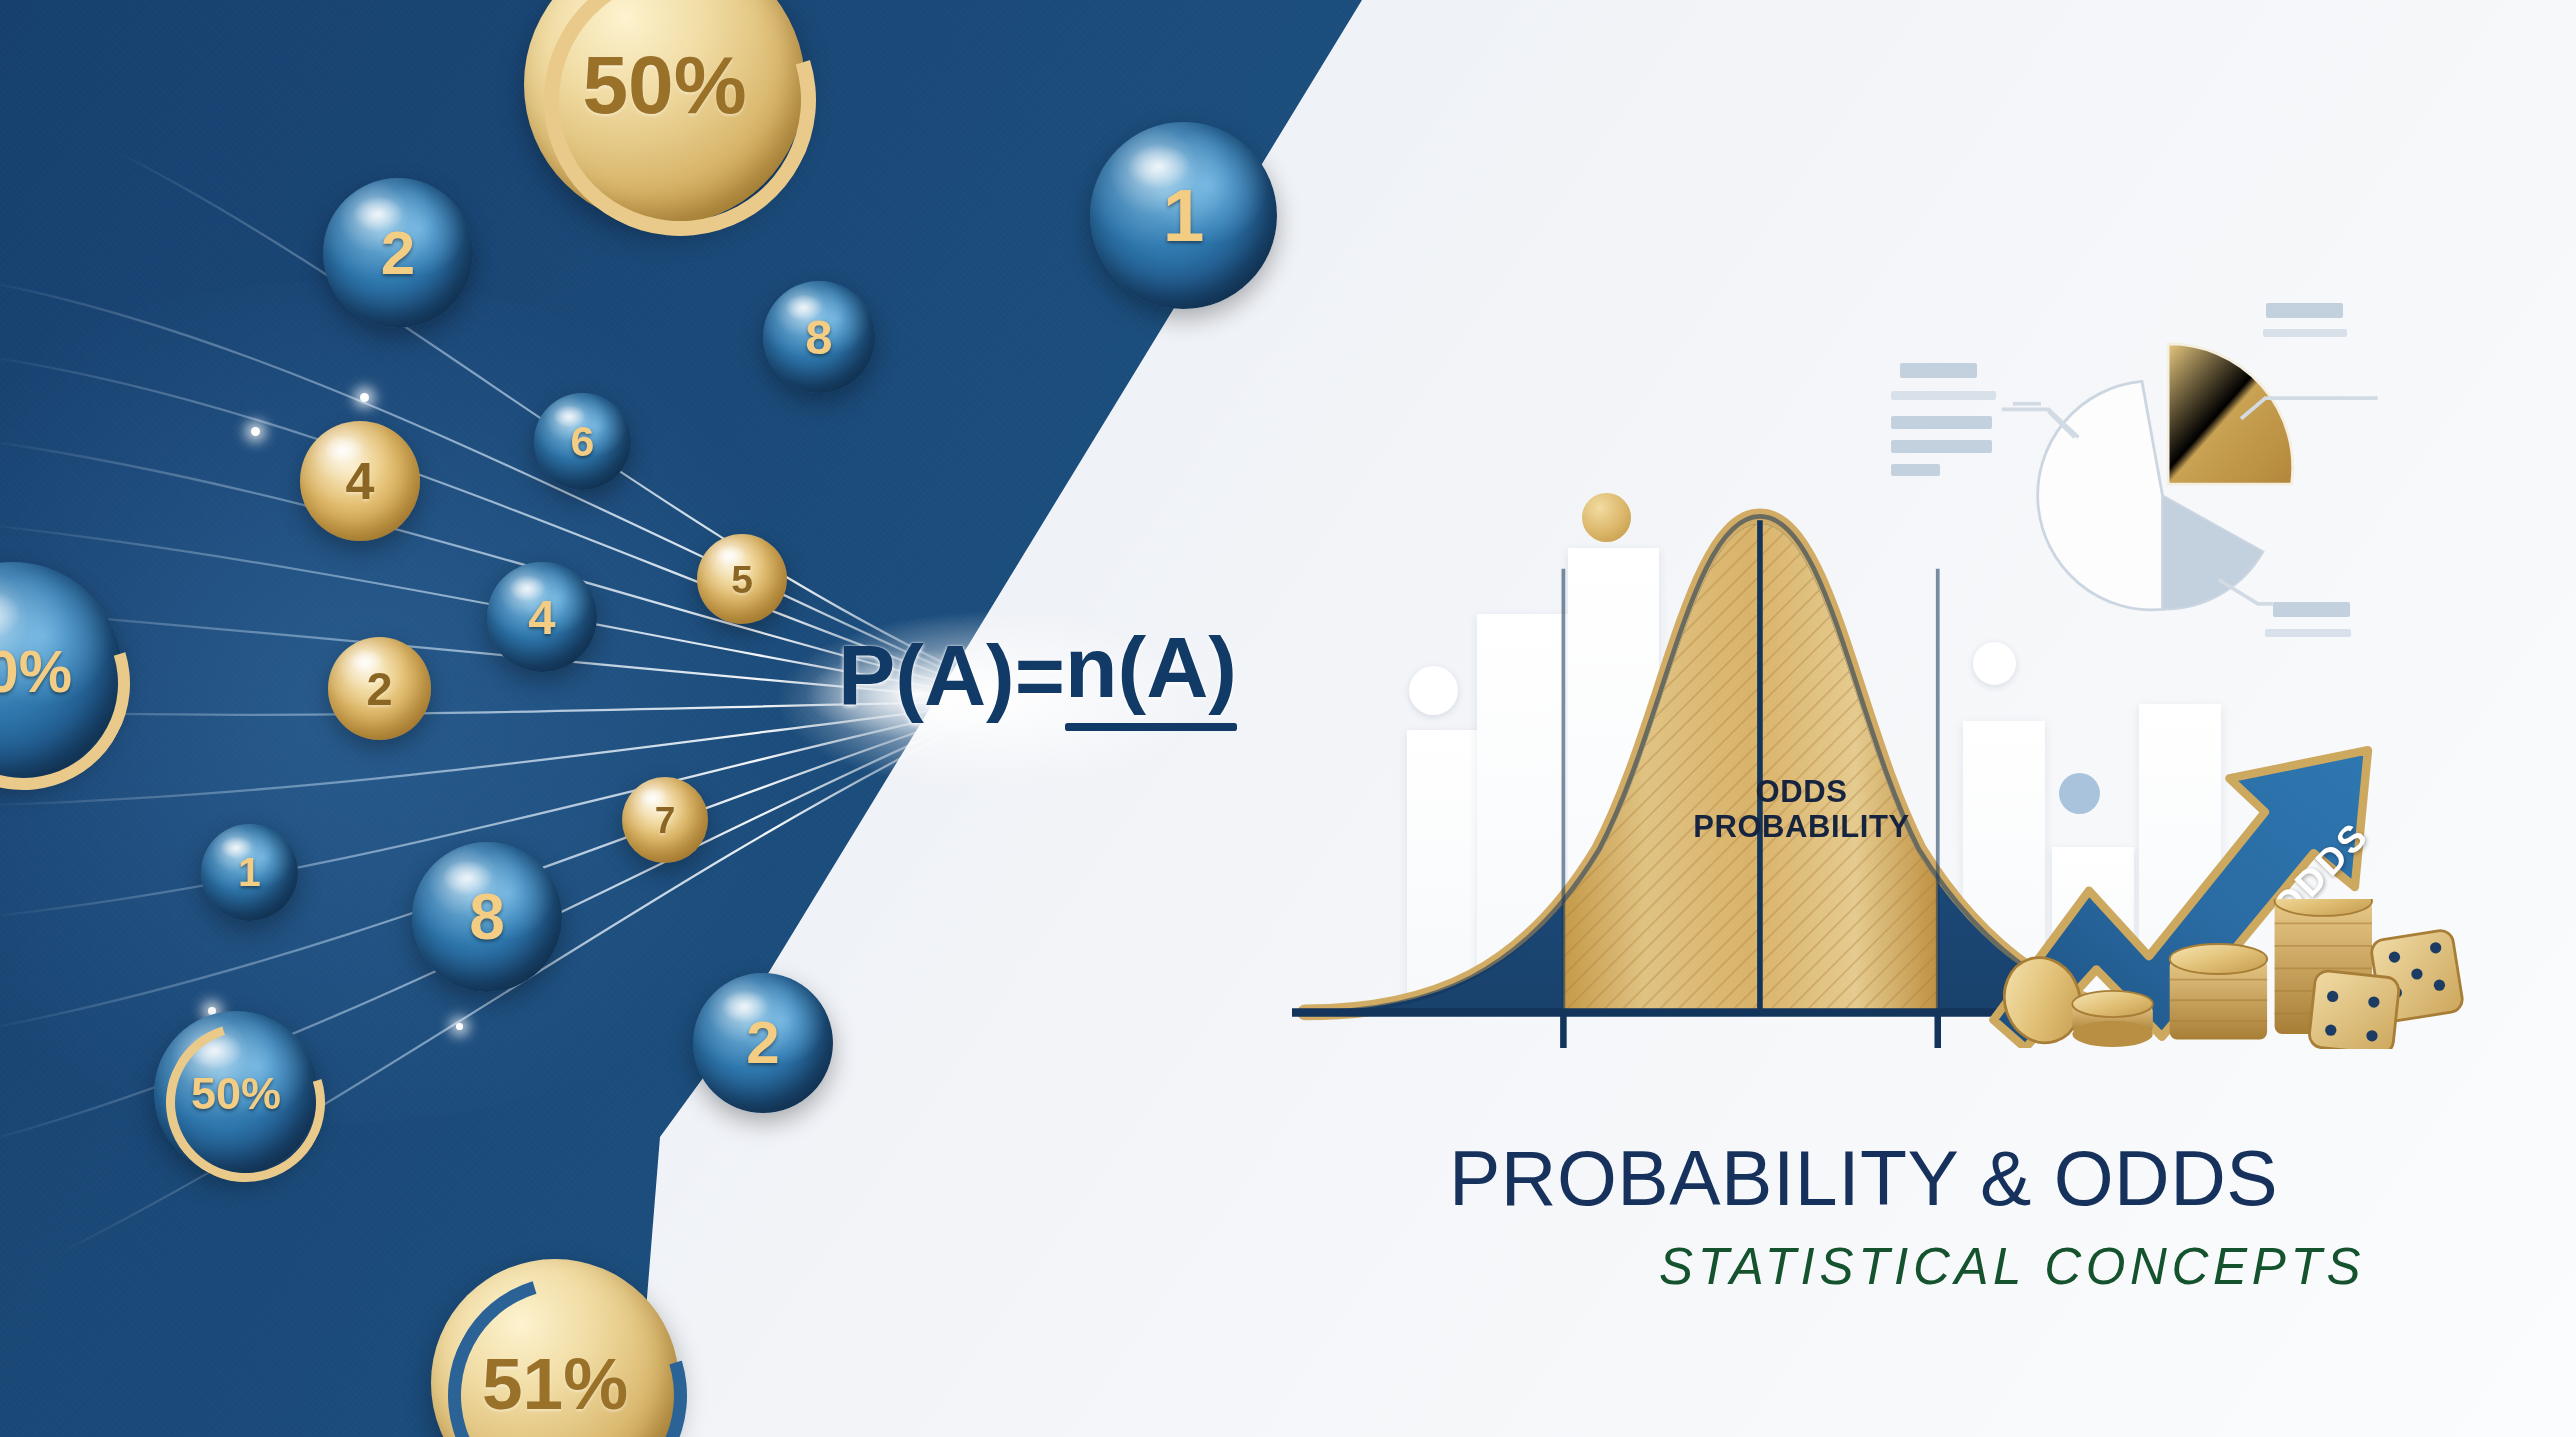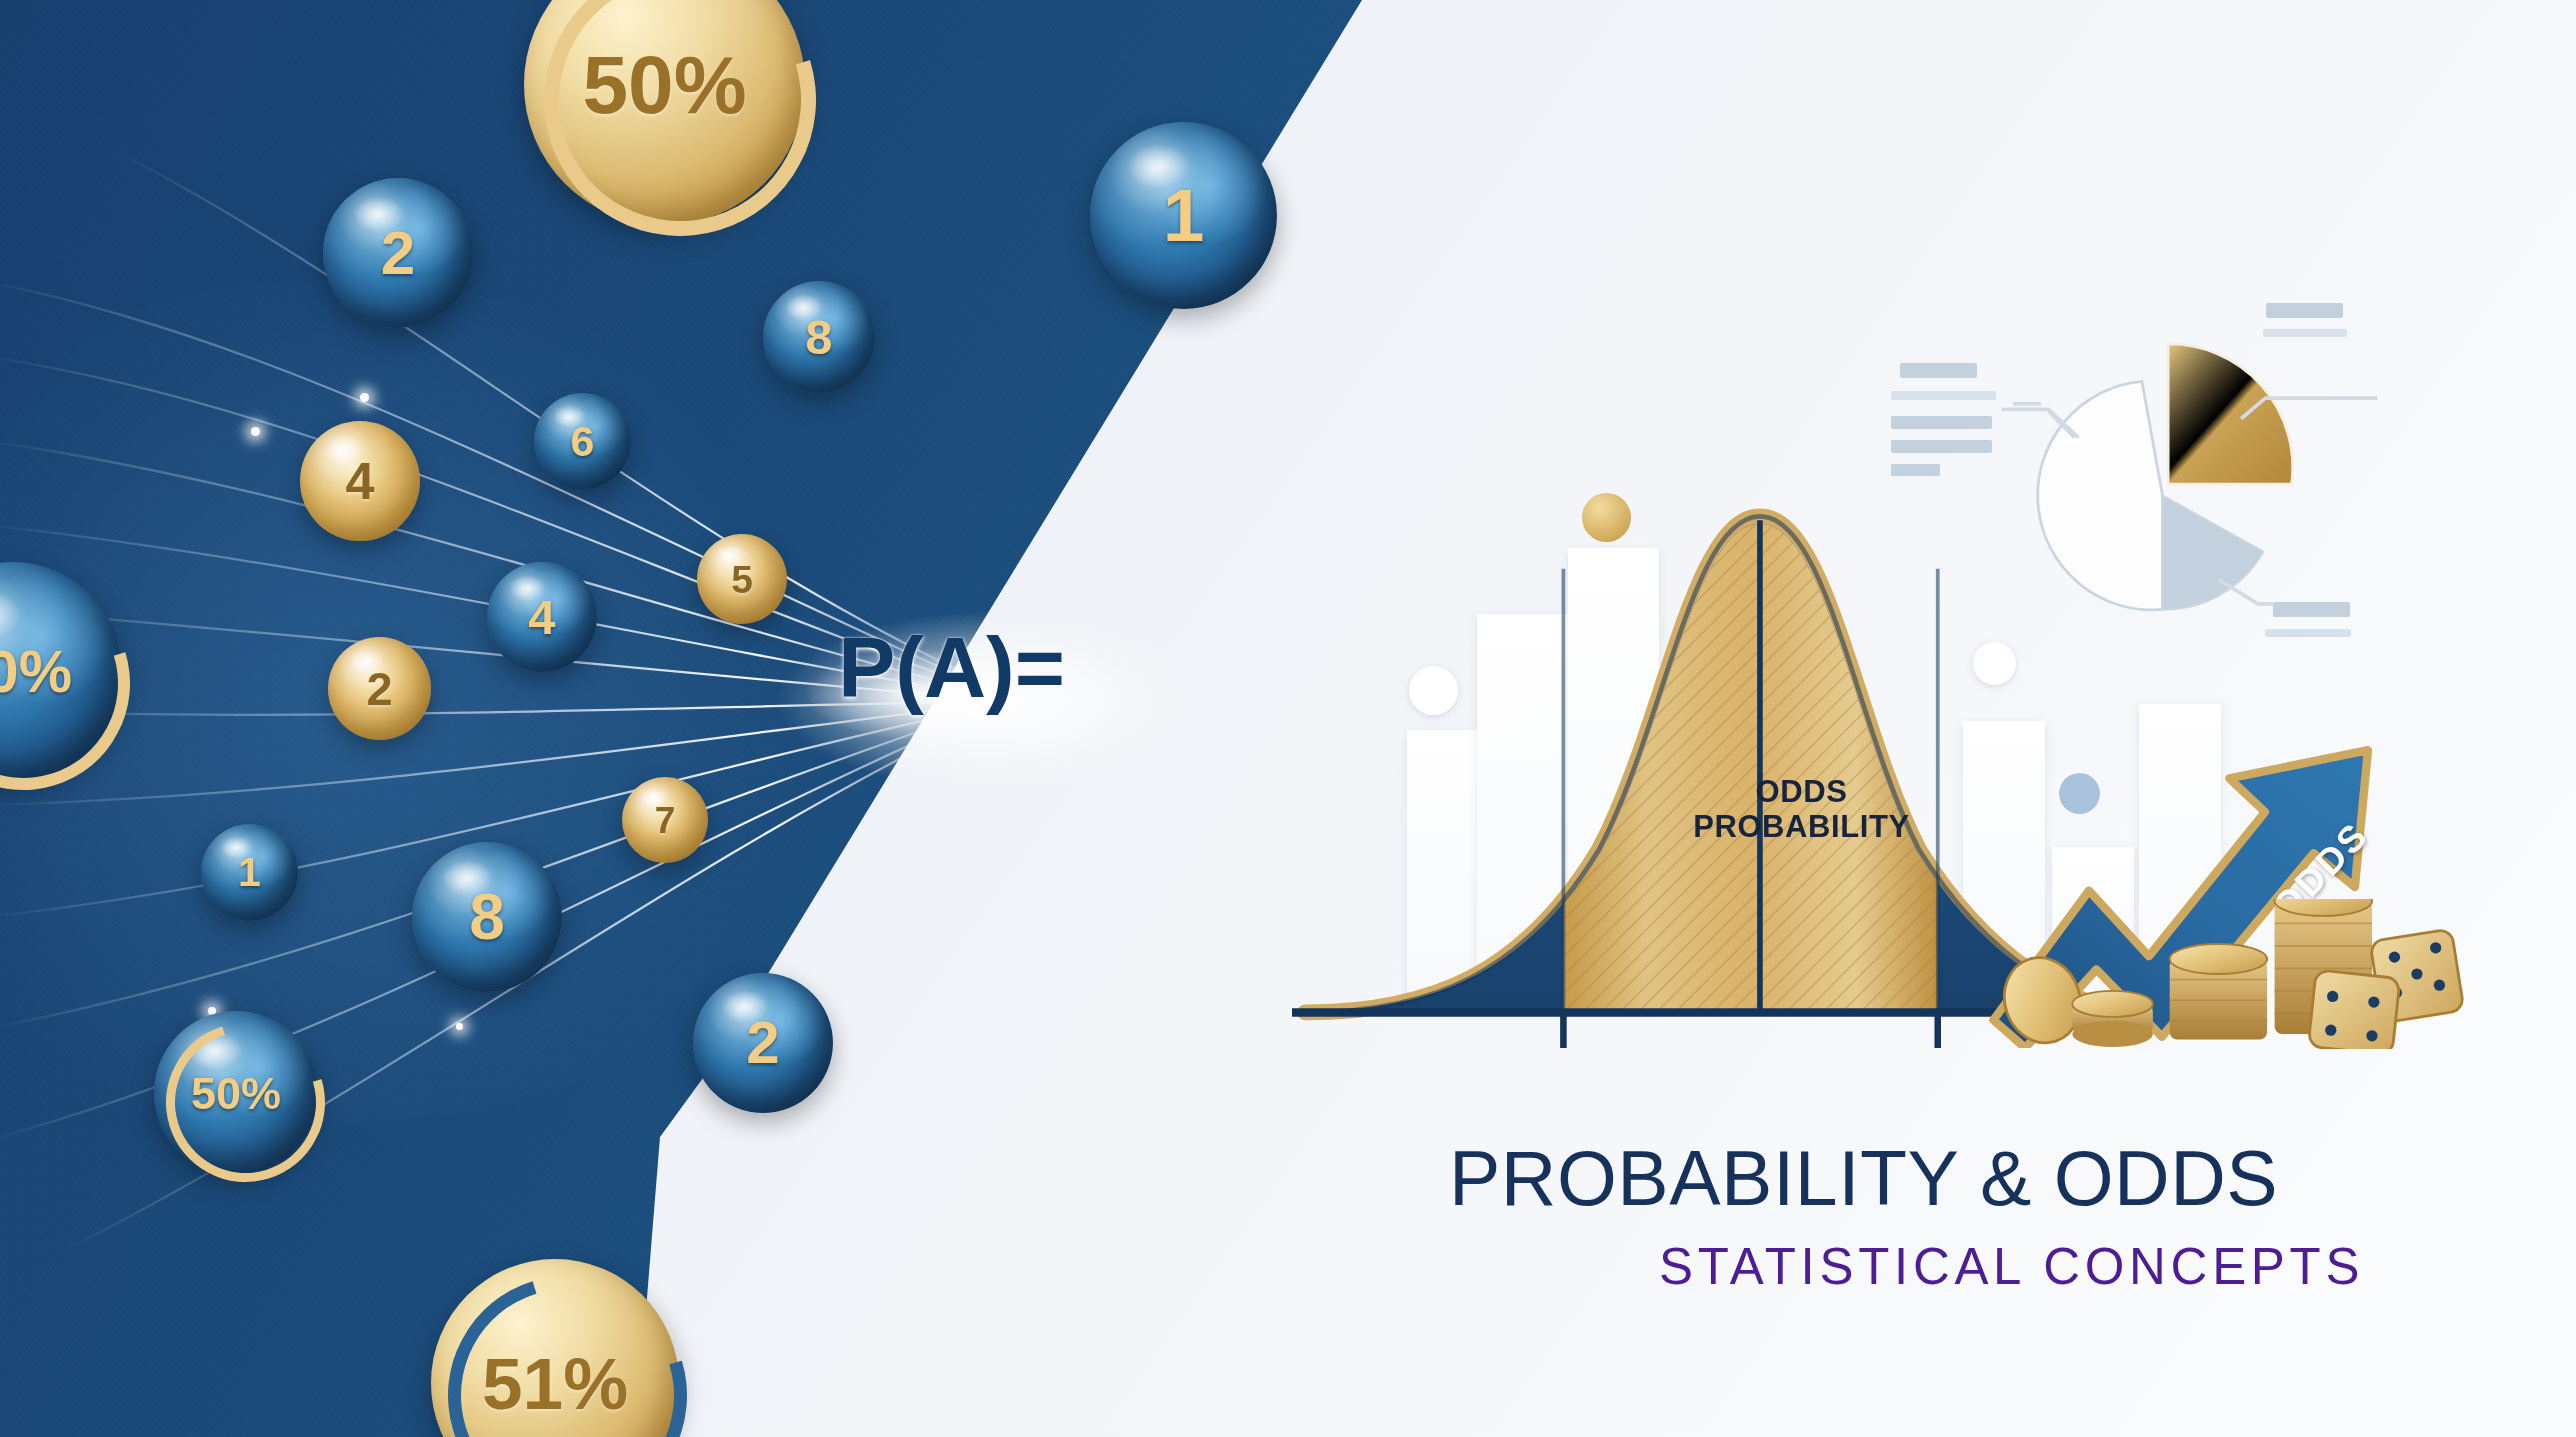--- a/index.html
+++ b/index.html
@@ -62,21 +62,21 @@
   
   .bar-w{position:absolute;background:linear-gradient(180deg,#ffffff,#f7f9fb);
     box-shadow:0 2.8px 9.4px rgba(60,80,110,.12);}
   .dot-w{position:absolute;border-radius:50%;background:#ffffff;box-shadow:0 1.9px 7.5px rgba(60,80,110,.16);}
   .dot-b{position:absolute;border-radius:50%;background:#a9c3dd;}
   .dot-g{position:absolute;border-radius:50%;
     background:radial-gradient(circle at 36% 30%, #f2dca0, #d8b264 60%, #bb9244);}
 
   
   .title1{position:absolute;color:#16315c;font-weight:400;letter-spacing:0.5px;white-space:nowrap;}
-  .title2{position:absolute;color:#4c1d95;font-weight:400;letter-spacing:4.7px;white-space:nowrap;}
+  .title2{position:absolute;color:#14532d;font-weight:400;letter-spacing:4.7px;white-space:nowrap;font-style:italic;}
 
   .hpLabel{position:absolute;color:#16243f;font-weight:700;text-align:center;line-height:1.12;
     letter-spacing:0.6px;}
   .oddsLabel{position:absolute;color:#ffffff;font-weight:700;letter-spacing:2.8px;
     text-shadow:0 1.9px 4.7px rgba(0,0,0,.35);transform:rotate(-46deg);transform-origin:0 0;}
 
   .labelbar{position:absolute;background:#c3d0de;border-radius:1.9px;}
   .labelbar.soft{background:#d8e1ea;}
 </style>
 </head>
@@ -190,20 +190,21 @@
       <div class="coin big" style="left: 431px; top: 1259px; width: 248px; height: 248px; font-size: 73px; position: absolute;">
         <span style="position: relative; z-index: 2;">51%</span>
         <span class="ring" style="left: 17.4px; top: 17.4px; width: 213px; height: 213px; border-width: 13.6px; border-style: solid; border-color: transparent rgb(44, 99, 150) rgb(44, 99, 150); border-image: initial; transform: rotate(28deg); z-index: 3;"></span>
       </div>
     </div>
 
   <div class="formula" style="left:838px;top:618px;font-size:86px;display:flex;align-items:center;">
     <span>P(A)</span>
     <span>=</span>
     <span class="frac">
+      <span class="num">n(A)</span>
       <span class="bar"></span>
     </span>
   </div>
 
   <div class="bar-w" style="left:1407px;top:730px;width:91px;height:271px;"></div>
   <div class="bar-w" style="left:1477px;top:614px;width:91px;height:388px;"></div>
   <div class="bar-w" style="left:1568px;top:548px;width:91px;height:454px;"></div>
   <div class="dot-w" style="left:1409px;top:666px;width:49px;height:49px;"></div>
   <div class="dot-g" style="left:1582px;top:493px;width:49px;height:49px;"></div>
 

